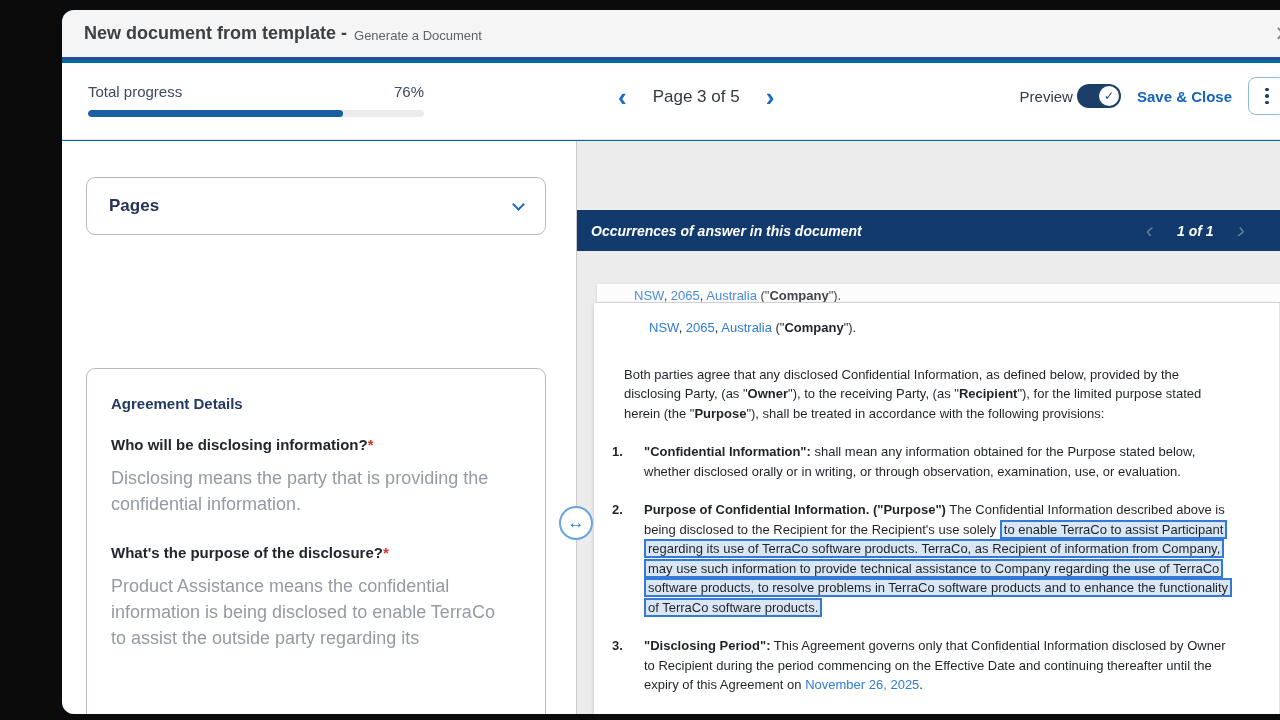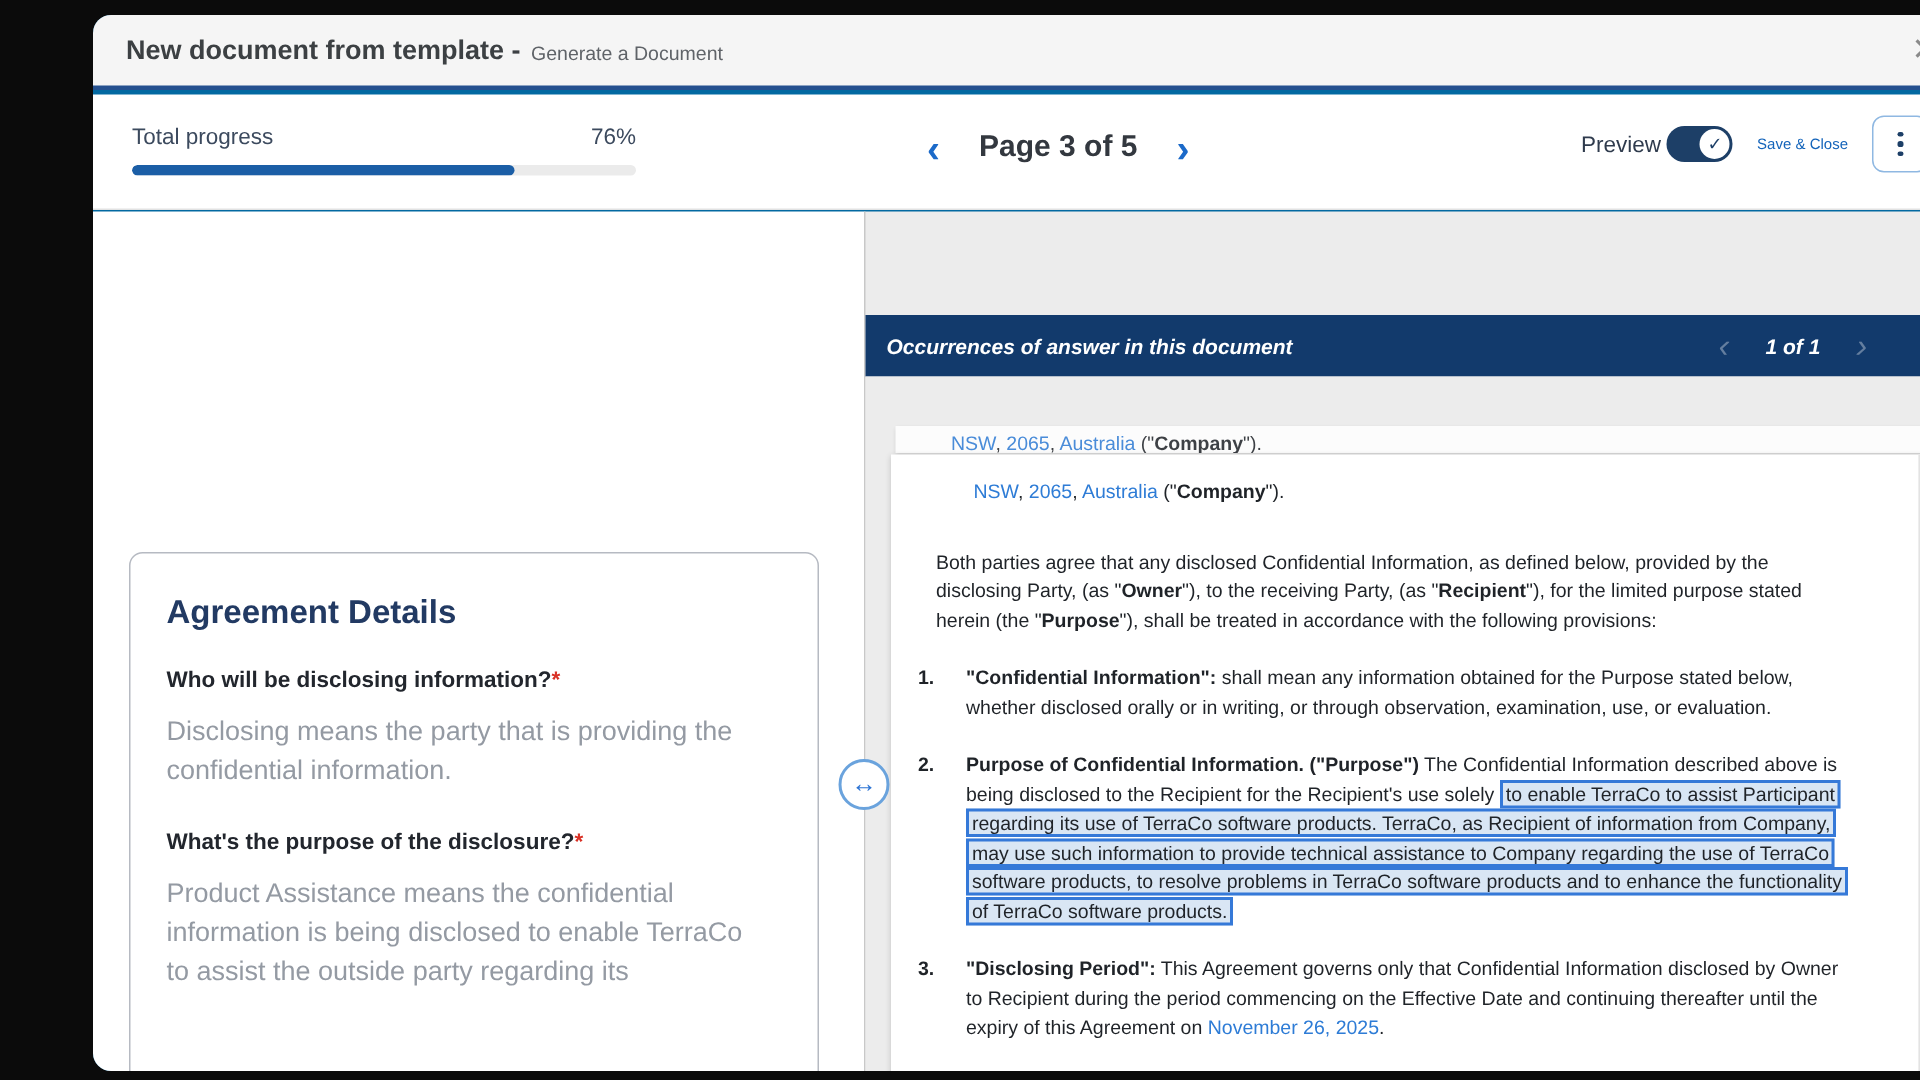--- a/index.html
+++ b/index.html
@@ -16,42 +16,42 @@
 
   
   .header { position:absolute; left:0; top:53px; right:0; height:77px; background:#fff;
             border-bottom:1px solid #e2e2e2; }
   .progress-wrap { position:absolute; left:26px; top:20px; width:336px; }
   .progress-top { display:flex; justify-content:space-between; font-size:15px; color:#3c4a5e; }
   .progress-track { margin-top:10px; height:7px; border-radius:4px; background:#ebebeb; overflow:hidden; }
   .progress-fill { height:100%; border-radius:4px; background:#1b5ea6; }
   .pagenav { position:absolute; left:556px; top:24px; display:flex; align-items:center; gap:26px; }
   .pagenav .chev { color:#1b6ac9; font-size:26px; font-weight:bold; line-height:20px; cursor:pointer; }
-  .pagenav .lbl { font-size:20px; color:#33383f;font-weight:bold; }
+  .pagenav .lbl { font-size:17px; color:#33383f; }
   .header-right { position:absolute; right:28px; top:14px; display:flex; align-items:center; gap:16px; }
   .preview-lbl { font-size:15px; color:#2f3b4d; }
   .toggle { width:44px; height:24px; border-radius:12px; background:#1d3f67; position:relative; cursor:pointer; margin-left:-12px; }
   .toggle .knob { position:absolute; right:2px; top:2px; width:20px; height:20px; border-radius:50%;
                   background:#fff; color:#1d3f67; font-size:12px; font-weight:bold; text-align:center; line-height:20px; }
-  .save-close { font-size:10px; font-weight:normal; color:#1464ba; cursor:pointer; }
+  .save-close { font-size:15px; font-weight:bold; color:#1464ba; cursor:pointer; }
   .kebab-btn { width:38px; height:38px; border:1.5px solid #8fb8e2; border-radius:8px; display:flex;
                flex-direction:column; align-items:center; justify-content:center; gap:3px; cursor:pointer; background:#fff; }
   .kebab-btn i { width:3.5px; height:3.5px; border-radius:50%; background:#1d3f67; }
 
   
   .left-panel { position:absolute; left:0; top:131px; width:514px; bottom:0; background:#fff; }
   .pages-card { position:absolute; left:24px; top:36px; width:460px; height:58px; border:1px solid #b6bac2;
                 border-radius:9px; display:flex; align-items:center; padding:0 22px; cursor:pointer; background:#fff; }
   .pages-card .lbl { font-size:17px; font-weight:bold; color:#253355; }
   .chev-css { width:9px; height:9px; border-right:2.5px solid #1b6ac9; border-bottom:2.5px solid #1b6ac9;
               transform:rotate(45deg); margin-left:auto; margin-top:-4px; }
   .nda-title { position:absolute; left:24px; top:168px; font-size:26px; font-weight:bold; color:#223a63; }
   .details-card { position:absolute; left:24px; top:227px; width:460px; height:500px; border:1px solid #b6bac2;
                   border-radius:9px; background:#fff; padding:26px 22px 0 24px; overflow:hidden; }
-  .details-card h2 { font-size:22px; font-weight:bold; color:#223a63; margin-bottom:24px; }
+  .details-card h2 { font-size:15px; font-weight:bold; color:#223a63; margin-bottom:24px; }
   .q-label { font-size:15px; font-weight:bold; color:#22262d; margin-bottom:12px; }
   .q-label .req { color:#d93025; }
   .fake-select { height:45px; border:1px solid #70768a; border-radius:6px; display:flex; align-items:center;
                  padding:0 16px; margin-bottom:12px; cursor:pointer; background:#fff; }
   .fake-select .val { font-size:16px; color:#2d3e5f; }
   .sel-chev { width:8px; height:8px; border-right:2px solid #2d3e5f; border-bottom:2px solid #2d3e5f;
               transform:rotate(45deg); margin-left:auto; margin-top:-3px; }
   .q-helper { font-size:18px; color:#949aa3; line-height:1.45; margin-bottom:27px; max-width:392px; }
 
   
@@ -130,20 +130,24 @@
       <span class="save-close">Save &amp; Close</span>
       <div class="kebab-btn">
         <i></i>
           <i></i>
           <i></i>
       </div>
     </div>
   </div>
 
   <div class="left-panel">
+    <div class="pages-card">
+      <span class="lbl">Pages</span>
+      <span class="chev-css"></span>
+    </div>
     <div class="details-card">
       <h2>Agreement Details</h2>
 
       <div class="q-label">
         <span>Who will be disclosing information?</span><span class="req">*</span>
       </div>
       <div class="q-helper">Disclosing means the party that is providing the confidential information.</div>
 
       <div class="q-label">
         <span>What's the purpose of the disclosure?</span><span class="req">*</span>

